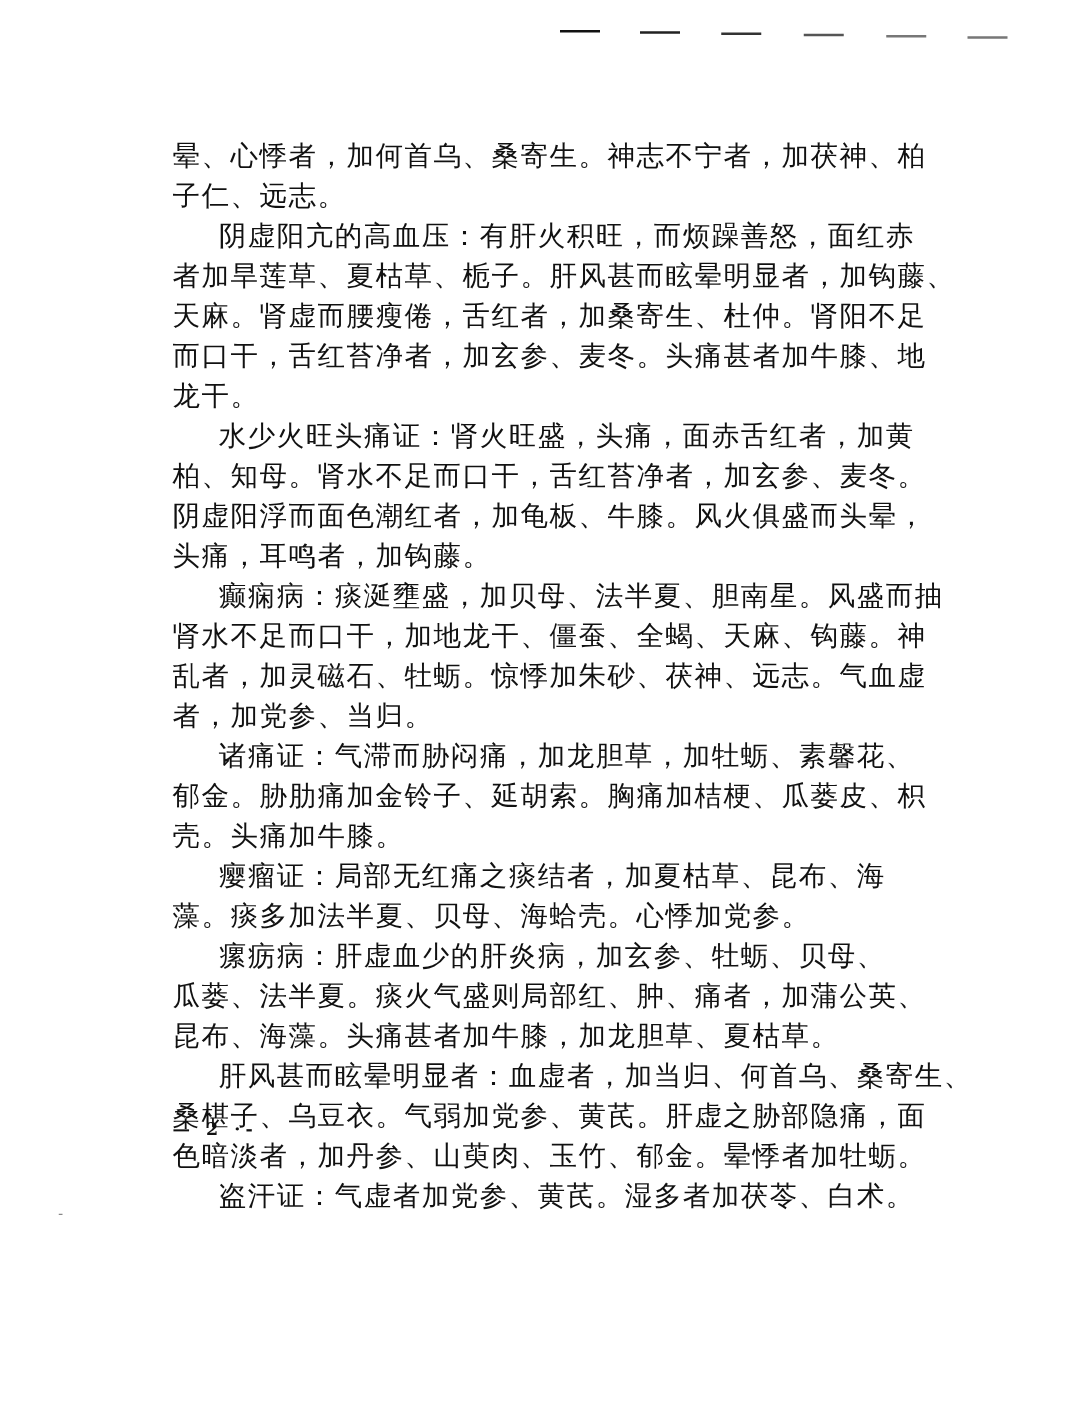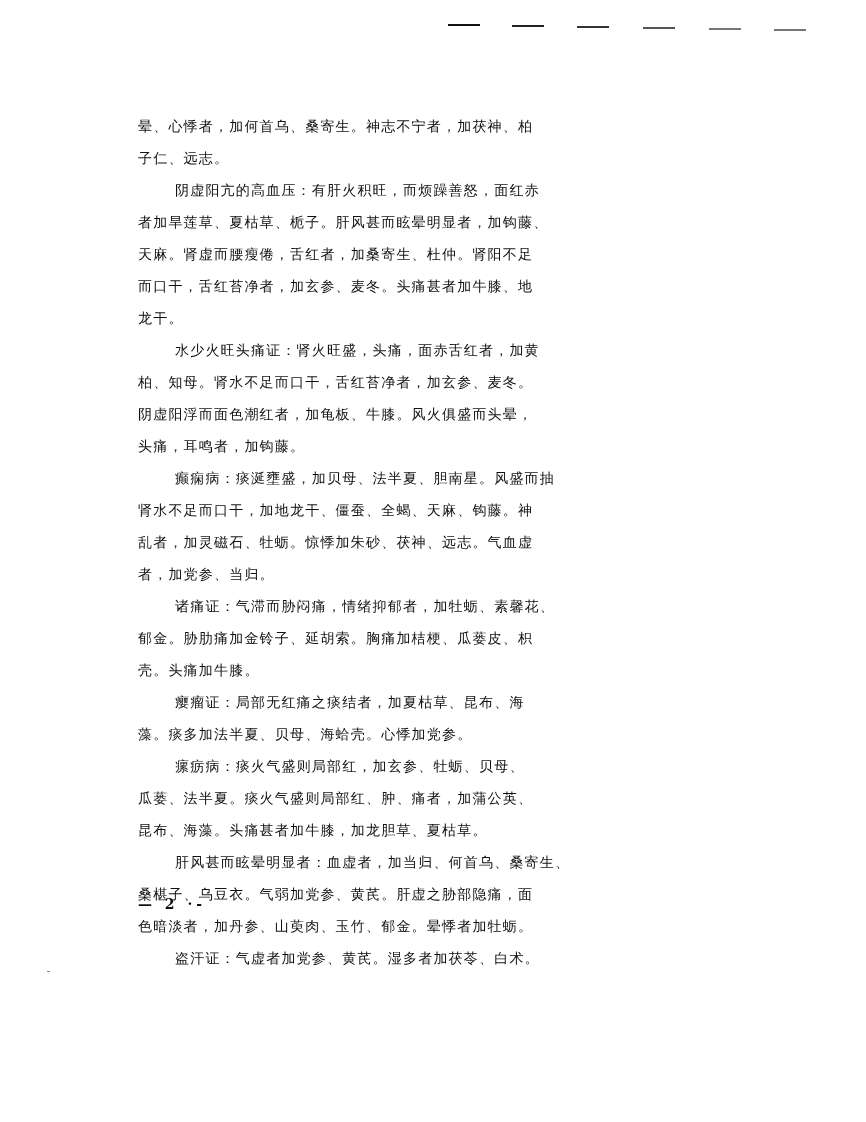--- a/index.html
+++ b/index.html
@@ -1,21 +1,21 @@
 <!DOCTYPE html>
 <html><head>
 <meta charset="utf-8">
 <style>
   html, body { margin:0; padding:0; background:#ffffff; }
   body { width:866px; height:1122px; position:relative; overflow:hidden;
          font-family:"DejaVu Serif","Liberation Serif",serif; color:#111; }
   .header-dashes { position:absolute; top:24px; left:448px; width:418px; height:8px; }
   .dash { position:absolute; top:0; height:2px; width:32px; background:#222; }
   .text-block { position:absolute; left:138px; top:110px; width:582px; }
-  .line { position:absolute; left:0; height:32px; line-height:32px; font-size:14px;
+  .line { position:absolute; left:0; height:32px; line-height:32px; font-size:22px;
           white-space:nowrap; letter-spacing:1.2px; }
   .indent { left:37px; }
   .folio { position:absolute; left:138px; top:896px; font-size:14px; font-weight:bold;
            letter-spacing:4px; font-family:"DejaVu Serif",serif; }
   .speck { position:absolute; left:47px; top:971px; width:3px; height:1px; background:#888; }
 </style>
 </head>
 <body>
 
 <div class="header-dashes">
@@ -36,26 +36,26 @@
   <div class="line" style="top:160px">而口干，舌红苔净者，加玄参、麦冬。头痛甚者加牛膝、地</div>
   <div class="line" style="top:192px">龙干。</div>
   <div class="line indent" style="top:224px">水少火旺头痛证：肾火旺盛，头痛，面赤舌红者，加黄</div>
   <div class="line" style="top:256px">柏、知母。肾水不足而口干，舌红苔净者，加玄参、麦冬。</div>
   <div class="line" style="top:288px">阴虚阳浮而面色潮红者，加龟板、牛膝。风火俱盛而头晕，</div>
   <div class="line" style="top:320px">头痛，耳鸣者，加钩藤。</div>
   <div class="line indent" style="top:352px">癫痫病：痰涎壅盛，加贝母、法半夏、胆南星。风盛而抽</div>
   <div class="line" style="top:384px">肾水不足而口干，加地龙干、僵蚕、全蝎、天麻、钩藤。神</div>
   <div class="line" style="top:416px">乱者，加灵磁石、牡蛎。惊悸加朱砂、茯神、远志。气血虚</div>
   <div class="line" style="top:448px">者，加党参、当归。</div>
-  <div class="line indent" style="top:480px">诸痛证：气滞而胁闷痛，情绪抑郁者，加牡蛎、素馨花、</div>
+  <div class="line indent" style="top:480px">诸痛证：气滞而胁闷痛，加龙胆草，加牡蛎、素馨花、</div>
   <div class="line" style="top:512px">郁金。胁肋痛加金铃子、延胡索。胸痛加桔梗、瓜蒌皮、枳</div>
   <div class="line" style="top:544px">壳。头痛加牛膝。</div>
   <div class="line indent" style="top:576px">瘿瘤证：局部无红痛之痰结者，加夏枯草、昆布、海</div>
   <div class="line" style="top:608px">藻。痰多加法半夏、贝母、海蛤壳。心悸加党参。</div>
-  <div class="line indent" style="top:640px">瘰疬病：痰火气盛则局部红，加玄参、牡蛎、贝母、</div>
+  <div class="line indent" style="top:640px">瘰疬病：肝虚血少的肝炎病，加玄参、牡蛎、贝母、</div>
   <div class="line" style="top:672px">瓜蒌、法半夏。痰火气盛则局部红、肿、痛者，加蒲公英、</div>
   <div class="line" style="top:704px">昆布、海藻。头痛甚者加牛膝，加龙胆草、夏枯草。</div>
   <div class="line indent" style="top:736px">肝风甚而眩晕明显者：血虚者，加当归、何首乌、桑寄生、</div>
   <div class="line" style="top:768px">桑椹子、乌豆衣。气弱加党参、黄芪。肝虚之胁部隐痛，面</div>
   <div class="line" style="top:800px">色暗淡者，加丹参、山萸肉、玉竹、郁金。晕悸者加牡蛎。</div>
   <div class="line indent" style="top:832px">盗汗证：气虚者加党参、黄芪。湿多者加茯苓、白术。</div>
 </div>
 
 <div class="folio">— 2 ·-</div>
 <div class="speck"></div>

